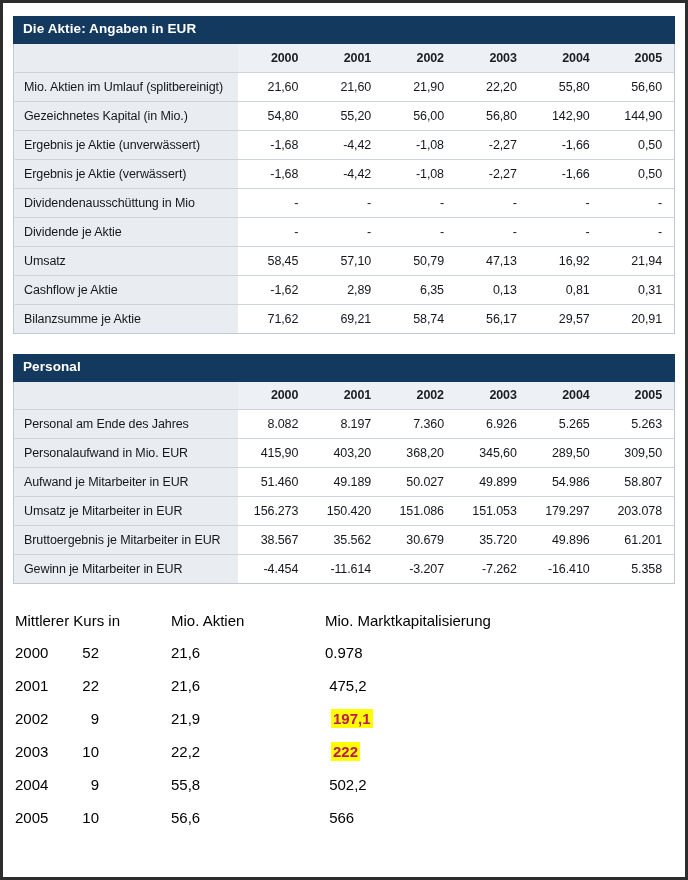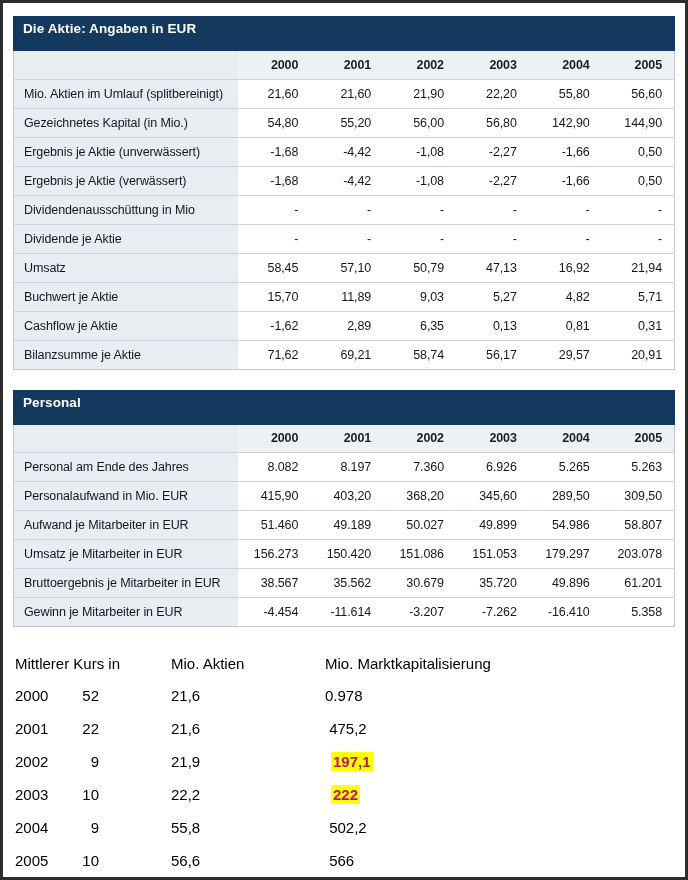--- a/index.html
+++ b/index.html
@@ -17,21 +17,21 @@
     padding: 13px 10px 0 10px;
     overflow: hidden;
   }
   
   .fin-table { width: 100%; margin-bottom: 20px; }
   .bar {
     background: #14395E;
     color: #fff;
     font-weight: bold;
     font-size: 13.5px;
-    height: 35px;
+    height: 28px;
     line-height: 25px;
     padding: 0 10px;
     letter-spacing: 0.1px;
   }
   table.grid {
     width: 100%;
     border-collapse: collapse;
     table-layout: fixed;
     font-size: 12.5px;
     border: 1px solid #bfc8d2;
@@ -171,29 +171,20 @@
           <tr>
             <td class="lbl">Umsatz</td>
             <td class="val">58,45</td>
             <td class="val">57,10</td>
             <td class="val">50,79</td>
             <td class="val">47,13</td>
             <td class="val">16,92</td>
             <td class="val">21,94</td>
           </tr>
           <tr>
-            <td class="lbl">Buchwert je Aktie</td>
-            <td class="val">15,70</td>
-            <td class="val">11,89</td>
-            <td class="val">9,03</td>
-            <td class="val">5,27</td>
-            <td class="val">4,82</td>
-            <td class="val">5,71</td>
-          </tr>
-          <tr>
             <td class="lbl">Cashflow je Aktie</td>
             <td class="val">-1,62</td>
             <td class="val">2,89</td>
             <td class="val">6,35</td>
             <td class="val">0,13</td>
             <td class="val">0,81</td>
             <td class="val">0,31</td>
           </tr>
           <tr>
             <td class="lbl">Bilanzsumme je Aktie</td>

